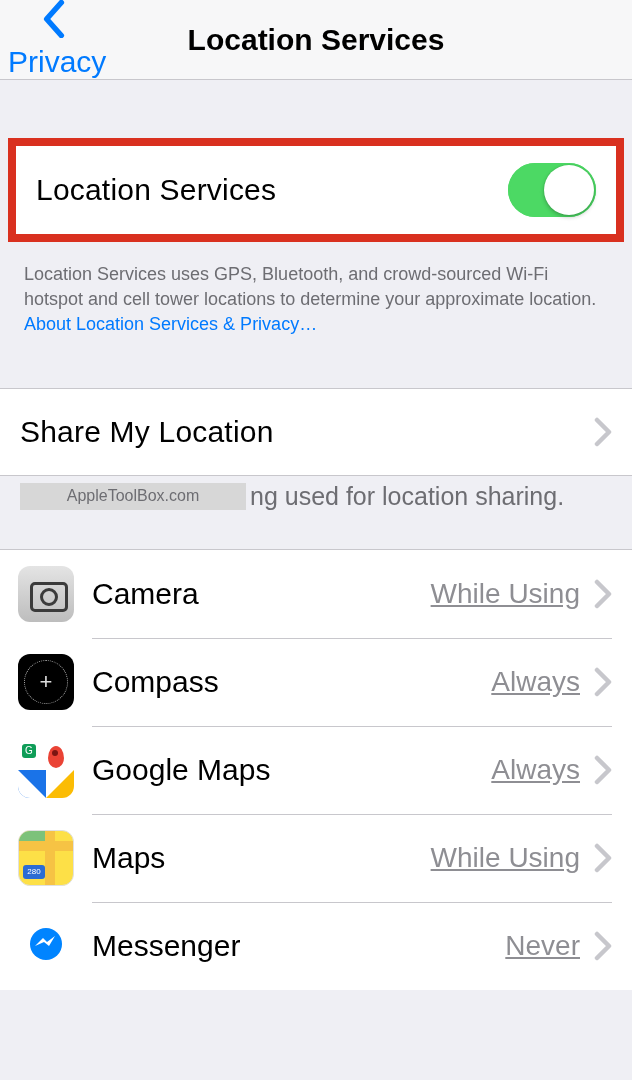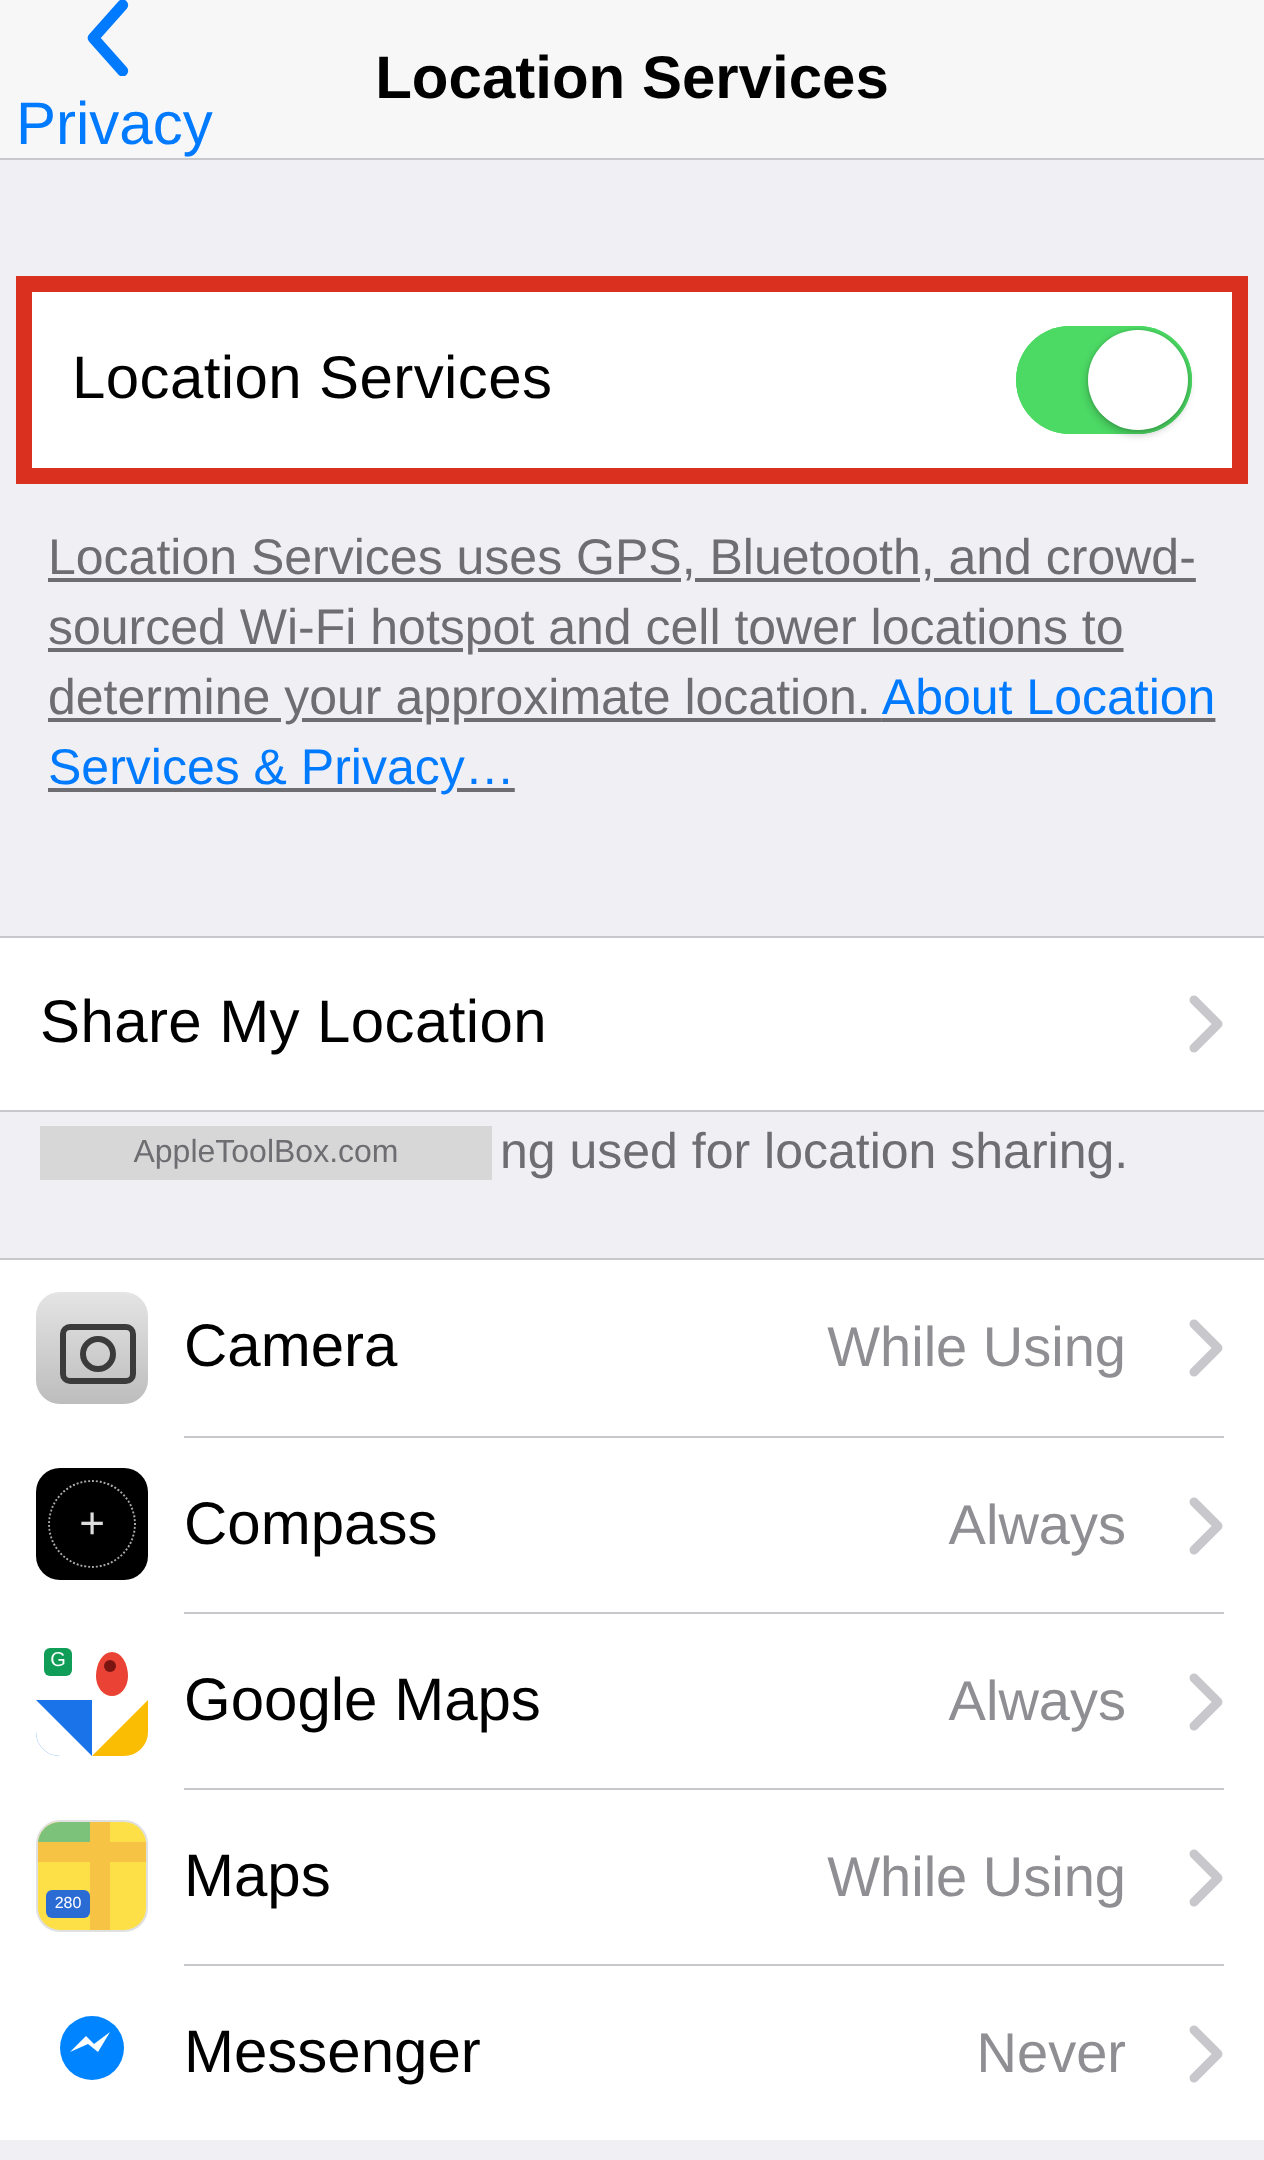--- a/index.html
+++ b/index.html
@@ -70,29 +70,28 @@
     position: absolute;
     right: 2px; top: 2px;
     width: 50px; height: 50px;
     background: #fff;
     border-radius: 50%;
     box-shadow: 0 2px 4px rgba(0,0,0,0.25), 0 0 0 1px rgba(0,0,0,0.04);
   }
 
   .footer-text {
     color: #6d6d72;
-    font-size: 25px;
+    font-size: 18px;
     line-height: 1.4;
     padding: 16px 24px 36px 24px;
-    text-decoration: underline;
   }
   .footer-text a { color: #007aff; text-decoration: none; }
 
   
-  .share-cell { margin-top: 30px; align-items: center; }
+  .share-cell { margin-top: 14px; align-items: center; }
   .chevron {
     color: #c7c7cc;
   }
   .chevron svg { width: 18px; height: 30px; display:block;}
 
   .share-footer {
     display: flex;
     align-items: center;
     padding: 6px 0 18px 0;
     color: #6d6d72;
@@ -132,21 +131,21 @@
     margin-left: 18px;
   }
   .app-icon {
     width: 56px; height: 56px;
     border-radius: 12px;
     flex-shrink: 0;
     display: flex; align-items:center; justify-content:center;
     font-size: 28px;
   }
   .app-name { flex: 1; font-size: 30px; }
-  .app-status { color: #8e8e93; font-size: 28px; margin-right: 31px; }
+  .app-status { color: #8e8e93; font-size: 28px; margin-right: 14px; text-decoration: underline; }
 
   
   .ic-camera { background: linear-gradient(#e4e4e4,#bdbdbd); color:#3b3b3b; position:relative;}
   .ic-camera::after{content:""; position:absolute; width:32px;height:24px;border:3px solid #3b3b3b;border-radius:5px;top:16px;left:12px;}
   .ic-camera::before{content:""; position:absolute; width:12px;height:12px;border:3px solid #3b3b3b;border-radius:50%;top:22px;left:22px;}
 
   .ic-compass { background:#000; position:relative;}
   .ic-compass::after{content:""; position:absolute; inset:6px; border:1px dotted #aaa; border-radius:50%;}
   .ic-compass::before{content:"+"; position:absolute; color:#ddd; font-size:22px; left:50%; top:50%; transform:translate(-50%,-50%);}
 

